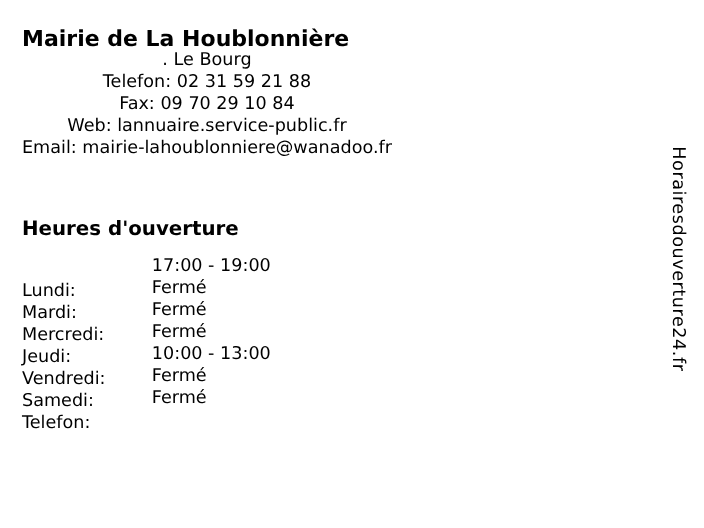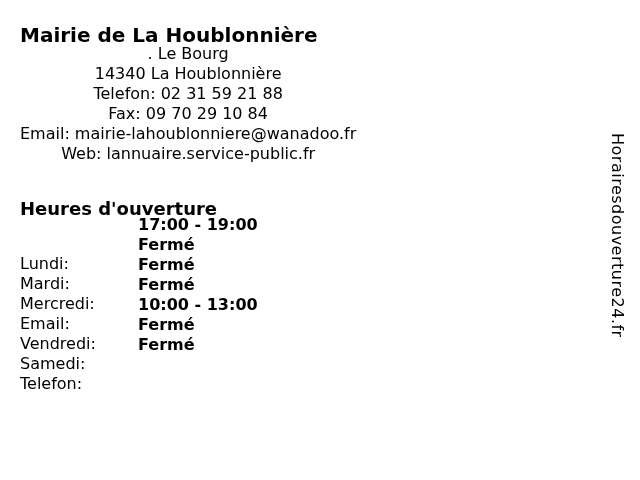--- a/index.html
+++ b/index.html
@@ -64,23 +64,22 @@
     width: 300px;
   }
   .hours-day {
     display: inline-block;
     white-space: nowrap;
     margin-top: 39px;
   }
   .hours-value {
     position: absolute;
     left: 118px;
-    top: 0;
+    top: 16px;
     white-space: nowrap;
-    font-weight: bold;
   }
   .watermark {
     position: absolute;
     top: 133px;
     right: 13px;
     width: 20px;
     height: 240px;
   }
   .watermark-text {
     position: absolute;
@@ -95,44 +94,43 @@
 </style>
 </head>
 <body>
 
 <div class="page">
 
   <h1 class="title">Mairie de La Houblonnière</h1>
 
   <div class="contact">
     <div class="contact-line">. Le Bourg</div>
-    <div class="contact-line">14340 La Houblonnière</div>
     <div class="contact-line">Telefon: 02 31 59 21 88</div>
     <div class="contact-line">Fax: 09 70 29 10 84</div>
+    <div class="contact-line">Web: lannuaire.service-public.fr</div>
     <div class="contact-line">Email: mairie-lahoublonniere@wanadoo.fr</div>
-    <div class="contact-line">Web: lannuaire.service-public.fr</div>
   </div>
 
   <h2 class="hours-heading">Heures d'ouverture</h2>
 
   <div class="hours-table">
     <div class="hours-row">
       <span class="hours-day">Lundi:</span>
       <span class="hours-value">17:00 - 19:00</span>
     </div>
     <div class="hours-row">
       <span class="hours-day">Mardi:</span>
       <span class="hours-value">Fermé</span>
     </div>
     <div class="hours-row">
       <span class="hours-day">Mercredi:</span>
       <span class="hours-value">Fermé</span>
     </div>
     <div class="hours-row">
-      <span class="hours-day">Email:</span>
+      <span class="hours-day">Jeudi:</span>
       <span class="hours-value">Fermé</span>
     </div>
     <div class="hours-row">
       <span class="hours-day">Vendredi:</span>
       <span class="hours-value">10:00 - 13:00</span>
     </div>
     <div class="hours-row">
       <span class="hours-day">Samedi:</span>
       <span class="hours-value">Fermé</span>
     </div>

